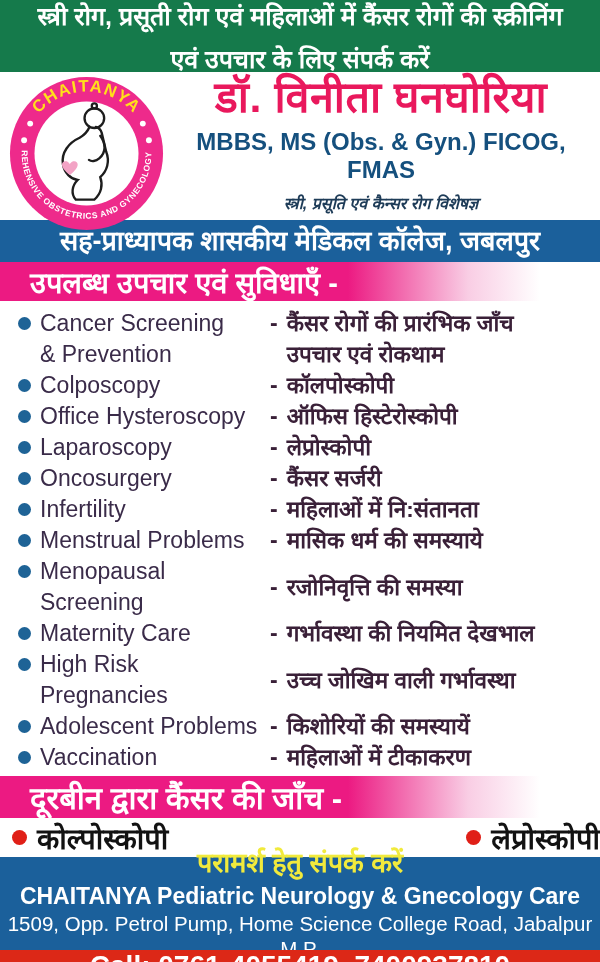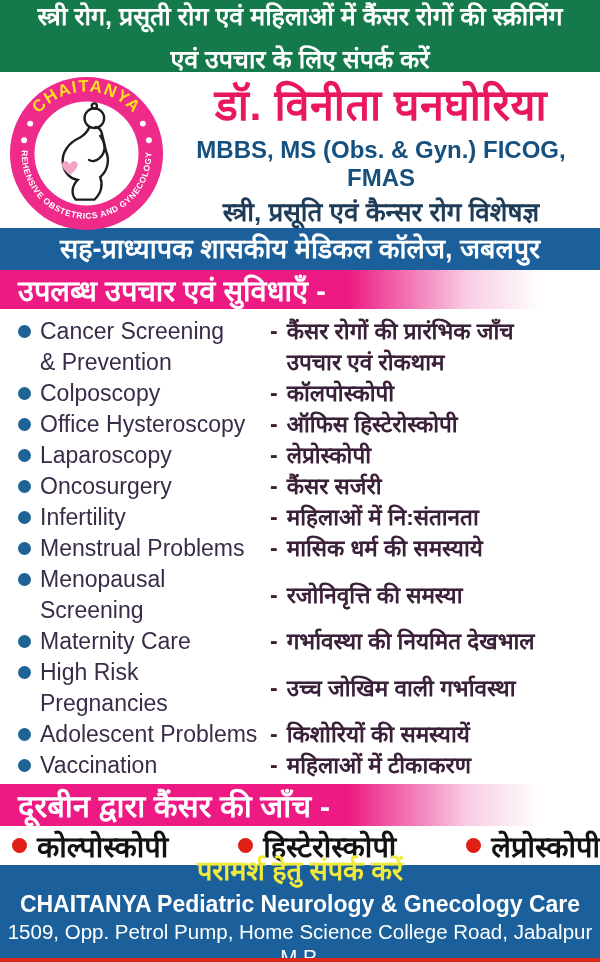--- a/index.html
+++ b/index.html
@@ -8,32 +8,32 @@
   .page { width:600px; height:962px; display:flex; flex-direction:column; background:#fff; }
 
   
   .top-banner { height:72px; background:#157A4B; color:#fff; text-align:center;
                 display:flex; flex-direction:column; justify-content:center; gap:13px;
                 font-weight:bold; font-size:25px; line-height:30px; padding-top:2px; }
 
   
   .identity { height:164px; position:relative; background:#fff; }
   .logo-wrap { position:absolute; left:8px; top:3px; width:157px; height:157px; }
-  .doctor-block { margin-left:168px; width:426px; text-align:center; padding-top:8px; }
+  .doctor-block { margin-left:168px; width:426px; text-align:center; }
   .doctor-name { color:#E9185C; font-size:43px; font-weight:800; line-height:50px; letter-spacing:0.5px; }
   .doctor-qual { color:#15507E; font-size:24px; font-weight:bold; margin-top:6px; line-height:28px; }
-  .doctor-spec { color:#1E3C58; font-size:26px; font-weight:600; margin-top:4px; line-height:32px; }
+  .doctor-spec { color:#1E3C58; font-size:16px; font-weight:600; margin-top:4px; line-height:32px;font-style:italic; }
 
   
   .designation-bar { height:42px; background:#1B609B; color:#fff; font-weight:bold;
                      font-size:27px; text-align:center; line-height:42px; }
 
   
   .pink-bar { background:linear-gradient(90deg,#EC1A82 0%,#EC1A82 58%,#F9CDE4 78%,#fff 90%);
-              color:#fff; font-weight:bold; padding-left:18px; display:flex; align-items:center; }
+              color:#fff; font-weight:bold; padding-left:30px; display:flex; align-items:center; }
   .pink-bar.services-head { height:42px; font-size:29px; }
   .pink-bar.endo-head { height:47px; font-size:31px; }
 
   
   .services { flex:1; display:flex; flex-direction:column; padding:5px 10px 3px 10px; }
   .service-row { flex:1; display:flex; align-items:center; }
   .service-row.double { flex:2; align-items:flex-start; padding-top:2px; }
   .svc-left { width:260px; display:flex; align-items:flex-start; }
   .dot-blue { width:13px; height:13px; border-radius:50%; background:#1E6396; flex:none;
               margin:9px 9px 0 8px; }
@@ -245,24 +245,20 @@
 </div>
 
   <div class="pink-bar endo-head">दूरबीन द्वारा कैंसर की जाँच -</div>
 
   <div class="endo-row" id="endo-row">
   <div class="endo-item">
     <span class="dot-red"></span>
     <span class="endo-label">कोल्पोस्कोपी</span>
   </div>
 
-  <div class="endo-item">
-    <span class="dot-red"></span>
-    <span class="endo-label">हिस्टेरोस्कोपी</span>
-  </div>
 
   <div class="endo-item">
     <span class="dot-red"></span>
     <span class="endo-label">लेप्रोस्कोपी</span>
   </div>
 </div>
 
   <div class="contact-box">
     <div class="contact-heading">परामर्श हेतु संपर्क करें</div>
     <div class="contact-clinic">CHAITANYA Pediatric Neurology &amp; Gnecology Care</div>

